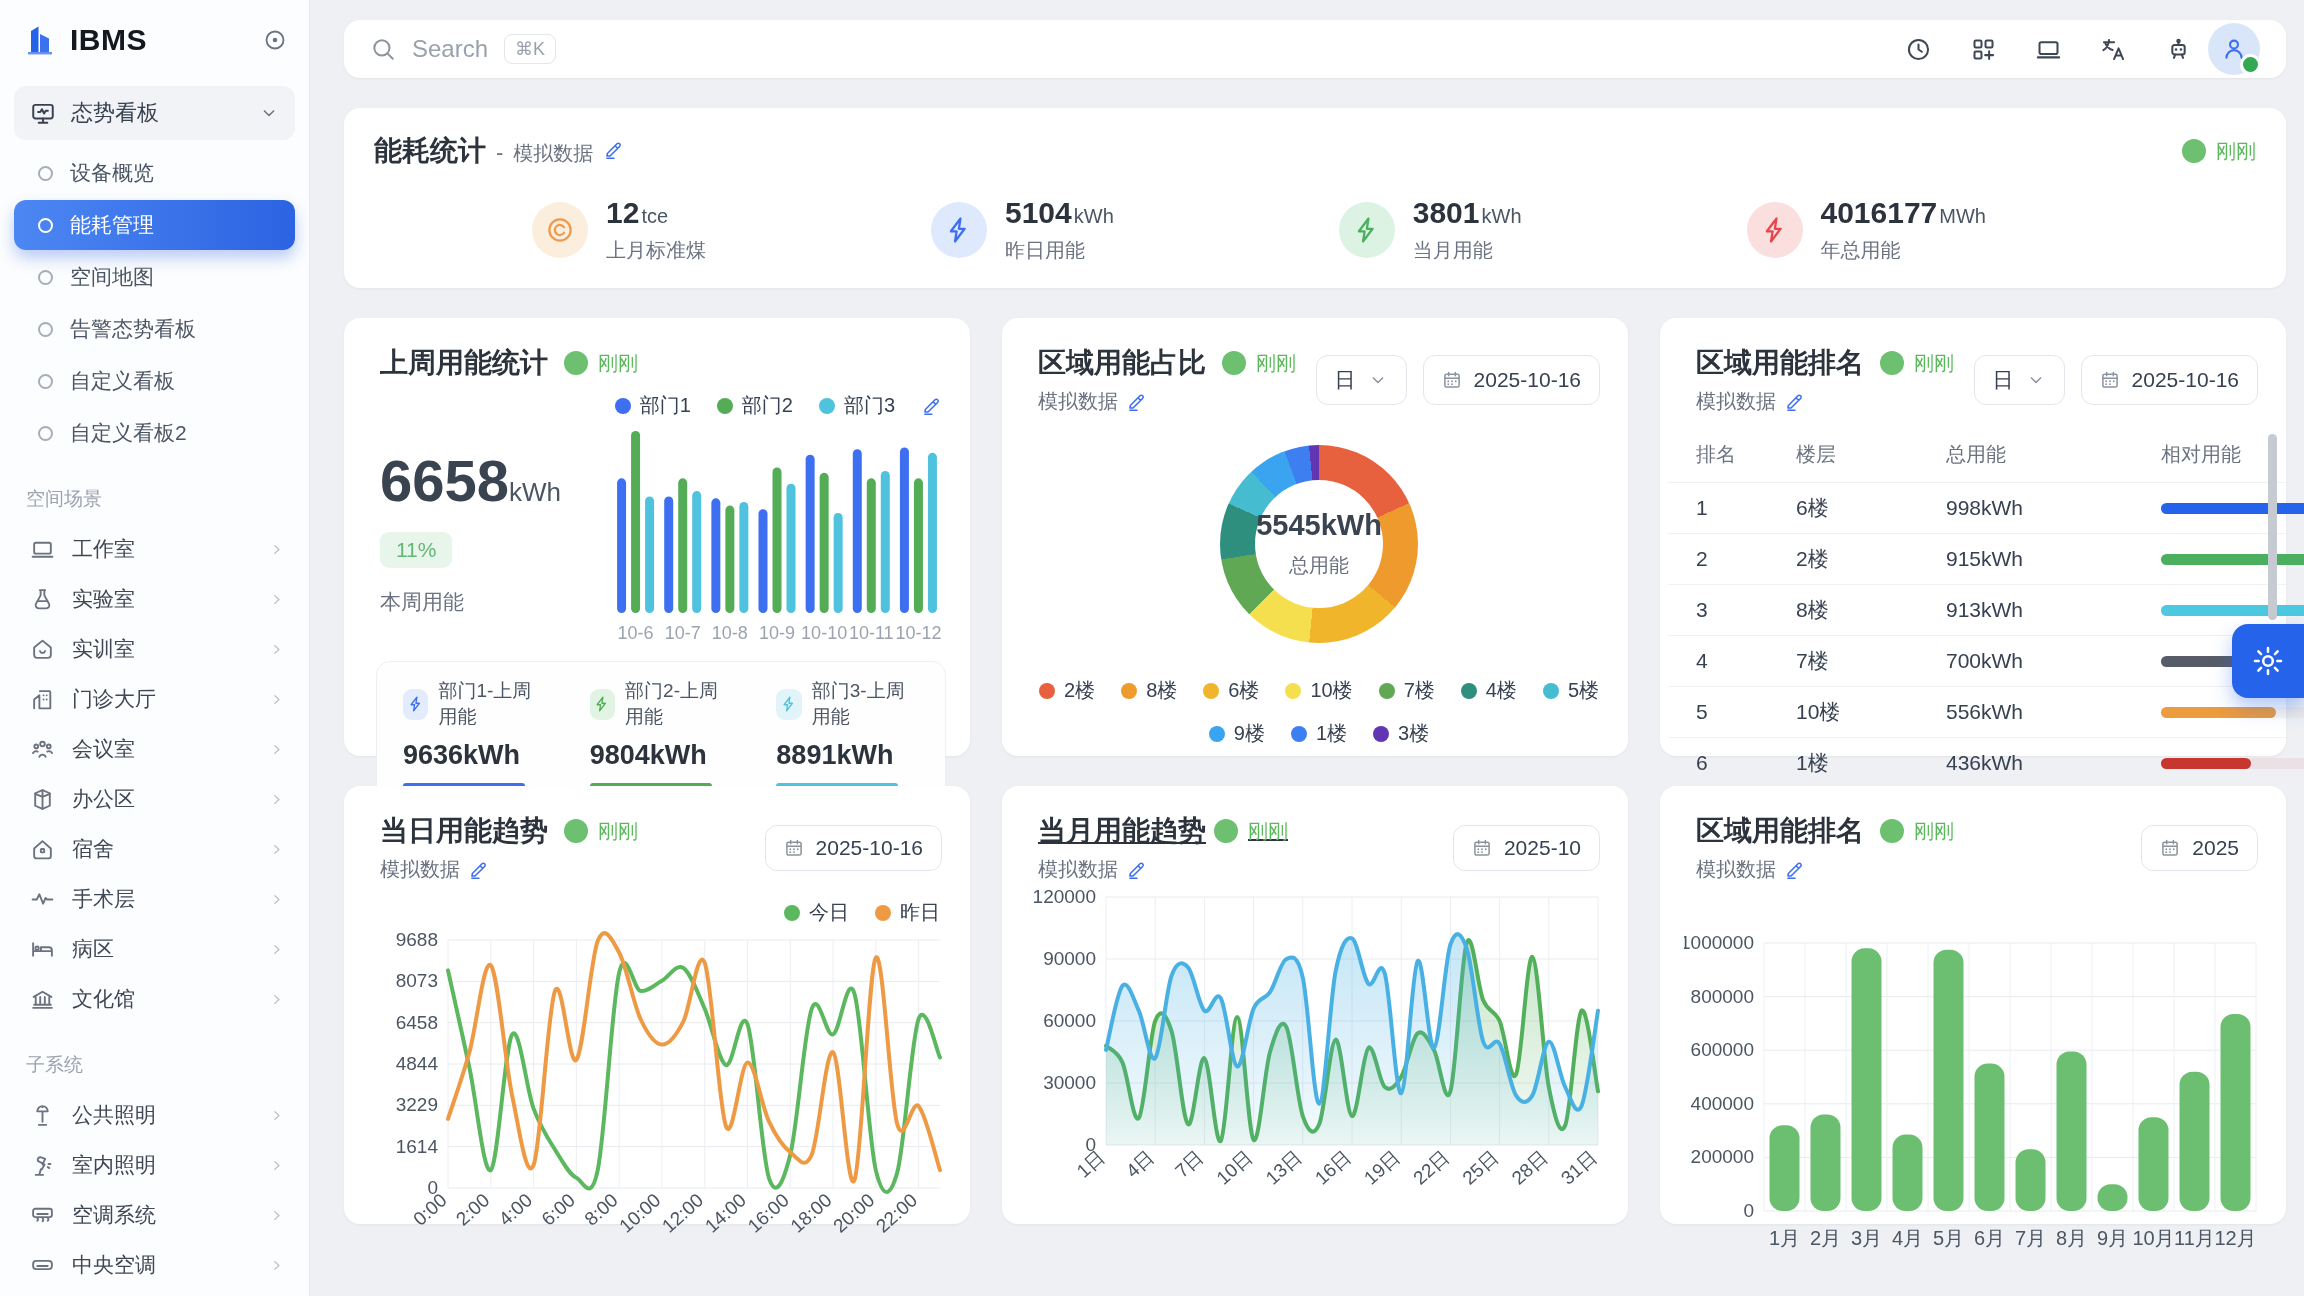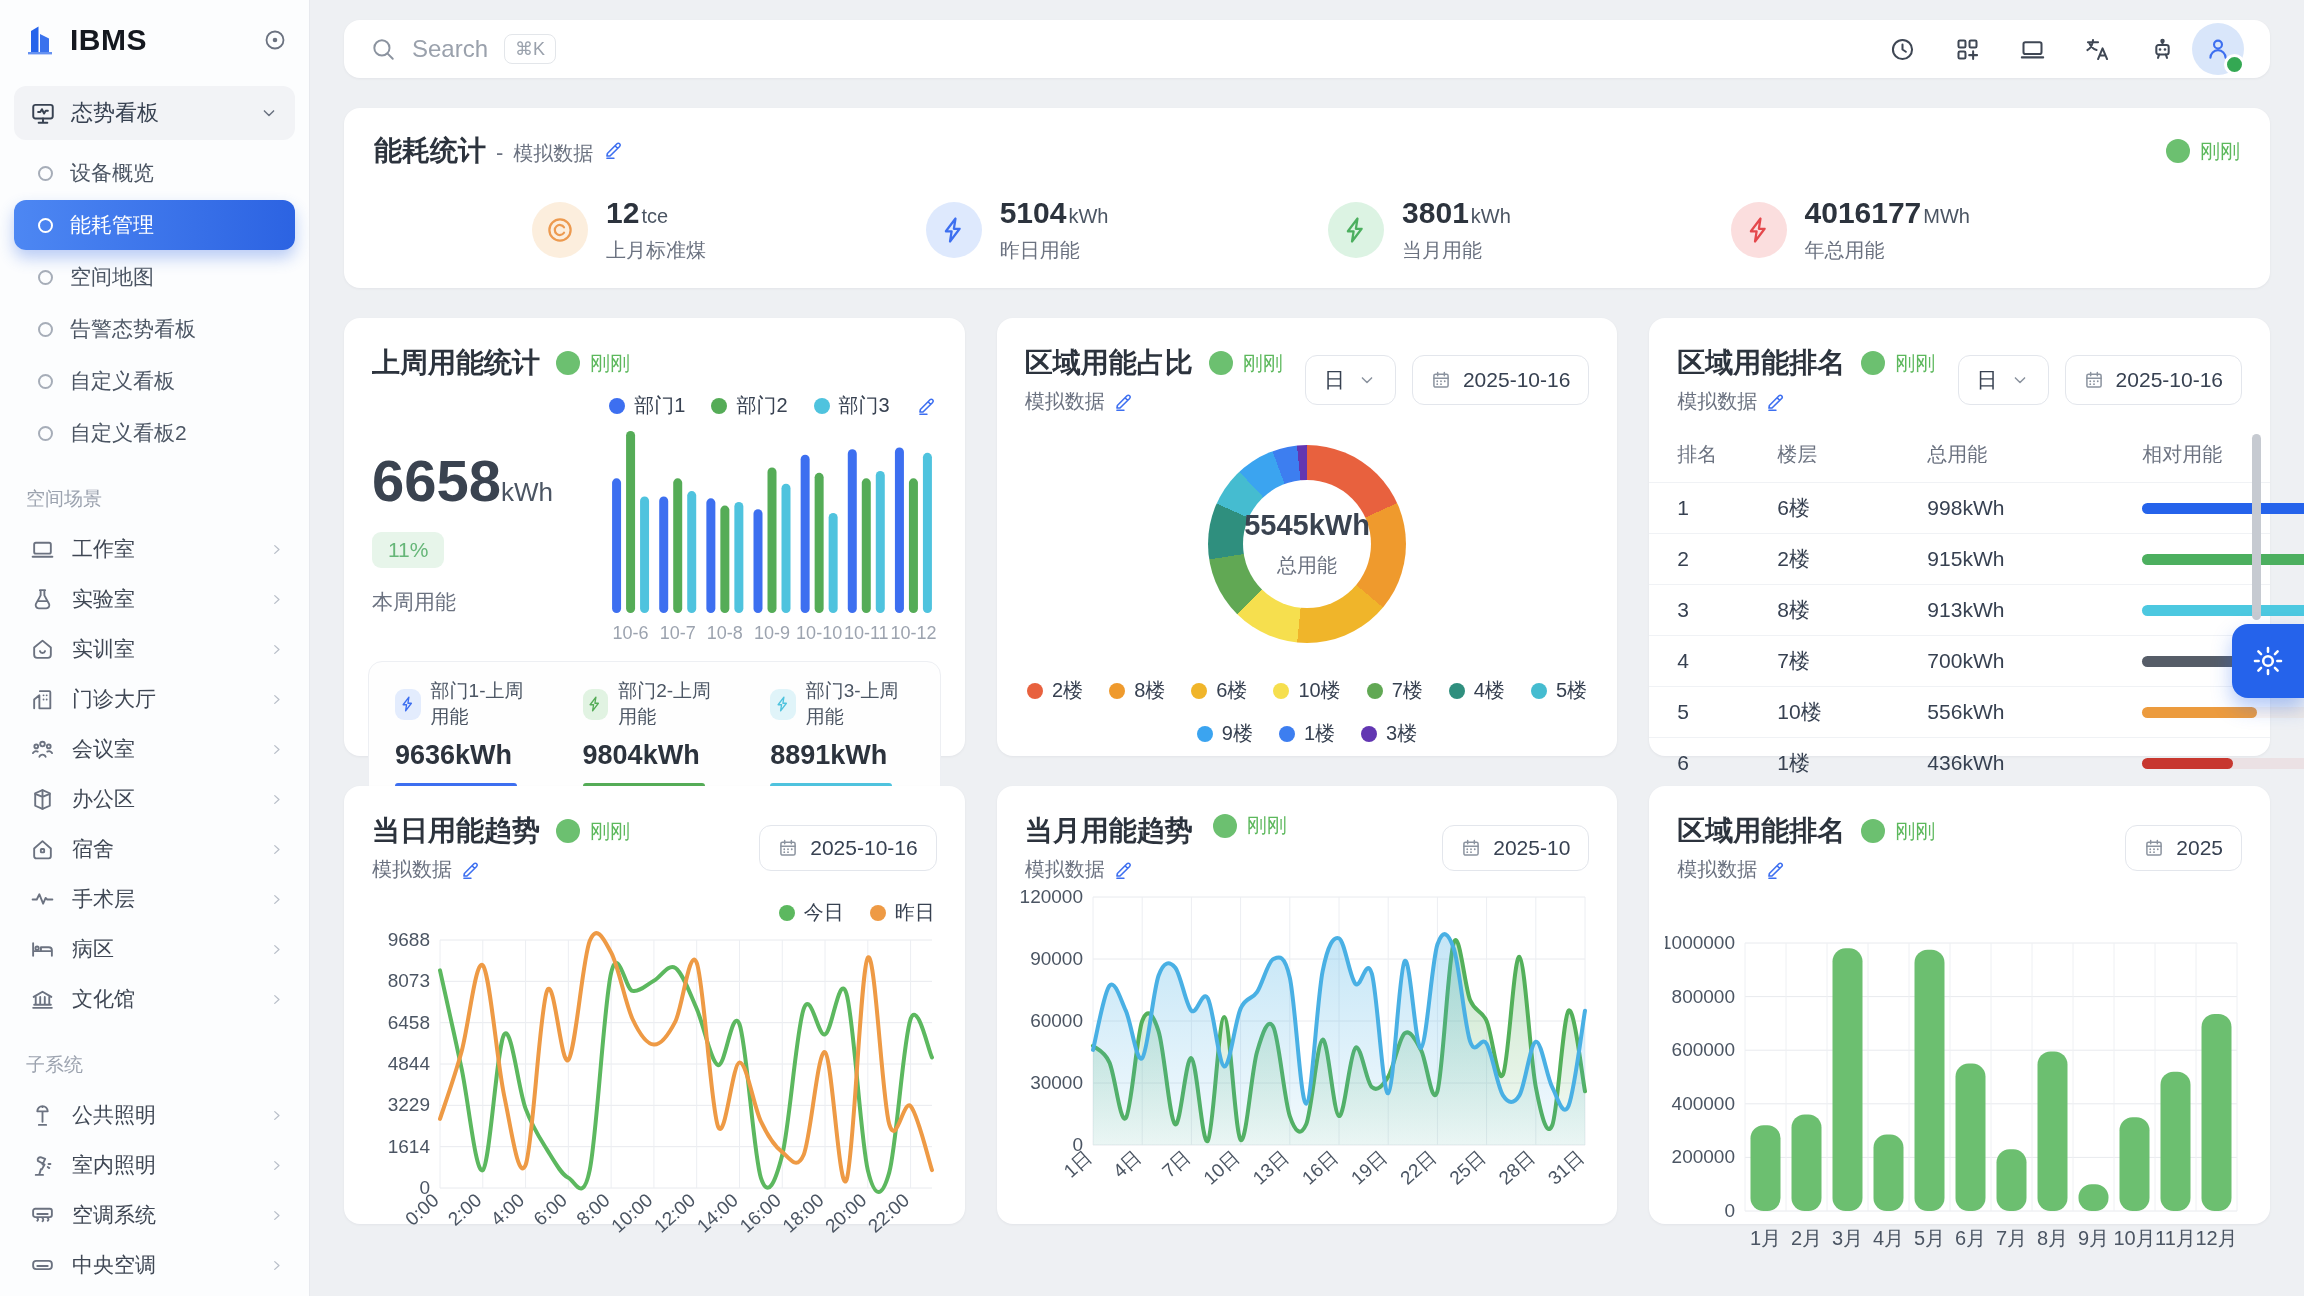--- a/index.html
+++ b/index.html
@@ -25,21 +25,21 @@
   .side-sub.active{background:linear-gradient(90deg,#4d87f3,#2c63e2);color:#fff;
     box-shadow:0 8px 16px rgba(44,99,226,.32);}
   .side-sub.active .bullet{border-color:#fff;}
   .side-heading{font-size:19px;color:#9ca3af;margin:28px 0 12px 12px;}
   .side-item{height:50px;display:flex;align-items:center;gap:17px;padding:0 10px 0 16px;
     font-size:21px;color:#3f4754;cursor:pointer;}
   .side-item .ic{color:#6b7280;display:flex;}
   .side-item .chev{margin-left:auto;color:#b9bfc9;display:flex;}
   
   .main{flex:1;box-sizing:border-box;padding:20px 34px 0;display:flex;flex-direction:column;}
-  .panel{background:#fff;border-radius:16px;box-shadow:0 1px 3px rgba(16,24,40,.05);}
+  .panel{background:#fff;border-radius:16px;box-shadow:0 1px 3px rgba(16,24,40,.05);padding-left:8px;}
   .topbar{height:58px;display:flex;align-items:center;padding:0 26px;gap:16px;}
   .search-text{font-size:24px;color:#9aa1ac;}
   .kbd{border:1.5px solid #e3e6ea;border-radius:8px;padding:3px 10px;font-size:18px;color:#9aa1ac;}
   .top-icons{margin-left:auto;display:flex;align-items:center;gap:38px;color:#3f4754;}
   .top-icons .tico{display:flex;cursor:pointer;}
   .avatar{width:52px;height:52px;border-radius:50%;background:#d9e6fa;display:flex;align-items:center;
     justify-content:center;color:#3d6ff0;position:relative;cursor:pointer;}
   .status-dot{position:absolute;right:-1px;bottom:0px;width:15px;height:15px;border-radius:50%;
     background:#34a853;border:3px solid #fff;}
   
@@ -884,21 +884,21 @@
             <text x="550.6086956521739" y="274" font-size="19" fill="#4b5563" text-anchor="end" transform="rotate(-42 550.6086956521739 274)">22:00</text>
             <path d="M80.0,42.4C83.6,58.6,94.3,106.4,101.4,139.7C108.5,173.0,115.7,247.6,122.8,242.1C129.9,236.5,137.0,116.6,144.2,106.4C151.3,96.2,158.4,161.4,165.6,180.6C172.7,199.8,179.8,210.1,187.0,221.6C194.1,233.1,201.2,246.3,208.3,249.8C215.5,253.2,222.6,276.2,229.7,242.1C236.9,207.9,244.0,74.8,251.1,45.0C258.3,15.1,265.4,61.6,272.5,62.9C279.7,64.2,286.8,56.5,293.9,52.7C301.0,48.8,308.2,35.2,315.3,39.9C322.4,44.5,329.6,64.6,336.7,80.8C343.8,97.0,351.0,134.6,358.1,137.1C365.2,139.7,372.3,77.4,379.5,96.2C386.6,114.9,393.7,228.0,400.9,249.8C408.0,271.5,415.1,254.9,422.3,226.7C429.4,198.6,436.5,100.9,443.7,80.8C450.8,60.8,457.9,109.0,465.0,106.4C472.2,103.8,479.3,42.8,486.4,65.5C493.6,88.1,500.7,212.2,507.8,242.1C515.0,271.9,522.1,269.8,529.2,244.6C536.3,219.5,543.5,110.2,550.6,91.0C557.7,71.8,568.4,123.0,572.0,129.4" fill="none" stroke="#5CB85F" stroke-width="4" stroke-linecap="round"></path>
             <path d="M80.0,190.9C83.6,179.8,94.3,149.9,101.4,124.3C108.5,98.7,115.7,30.0,122.8,37.3C129.9,44.5,137.0,134.6,144.2,167.8C151.3,201.1,158.4,254.5,165.6,237.0C172.7,219.5,179.8,80.4,187.0,62.9C194.1,45.4,201.2,140.3,208.3,132.0C215.5,123.7,222.6,30.9,229.7,13.0C236.9,-4.9,244.0,11.5,251.1,24.5C258.3,37.5,265.4,75.7,272.5,91.0C279.7,106.4,286.8,116.2,293.9,116.6C301.0,117.1,308.2,107.3,315.3,93.6C322.4,80.0,329.6,17.2,336.7,34.7C343.8,52.2,351.0,181.9,358.1,198.6C365.2,215.2,372.3,135.4,379.5,134.6C386.6,133.7,393.7,178.5,400.9,193.4C408.0,208.4,415.1,218.6,422.3,224.2C429.4,229.7,436.5,243.4,443.7,226.7C450.8,210.1,457.9,120.1,465.0,124.3C472.2,128.6,479.3,268.1,486.4,252.3C493.6,236.5,500.7,39.0,507.8,29.6C515.0,20.2,522.1,171.3,529.2,196.0C536.3,220.7,543.5,170.4,550.6,178.1C557.7,185.8,568.4,231.4,572.0,242.1" fill="none" stroke="#EE9A45" stroke-width="4" stroke-linecap="round"></path>
           </svg>
         </div>
     </section>
 
     <section class="panel card">
       <div class="card-head">
         <div>
-          <div style="display:flex;align-items:flex-start;gap:20px;">
+          <div style="display:flex;align-items:center;gap:8px;text-decoration:underline;">
             <span class="card-title">当月用能趋势</span>
             <span class="refresh">
               <span class="dot"></span>
               <span class="txt">刚刚</span>
             </span>
           </div>
           <div style="display:flex;align-items:center;gap:8px;margin-top:6px;font-size:20px;color:#6b7280;">
             <span>模拟数据</span>
             <span class="pencil">
                 <svg width="21" height="21" viewBox="0 0 24 24" fill="none" stroke="currentColor" stroke-width="1.8" stroke-linecap="round" stroke-linejoin="round">

